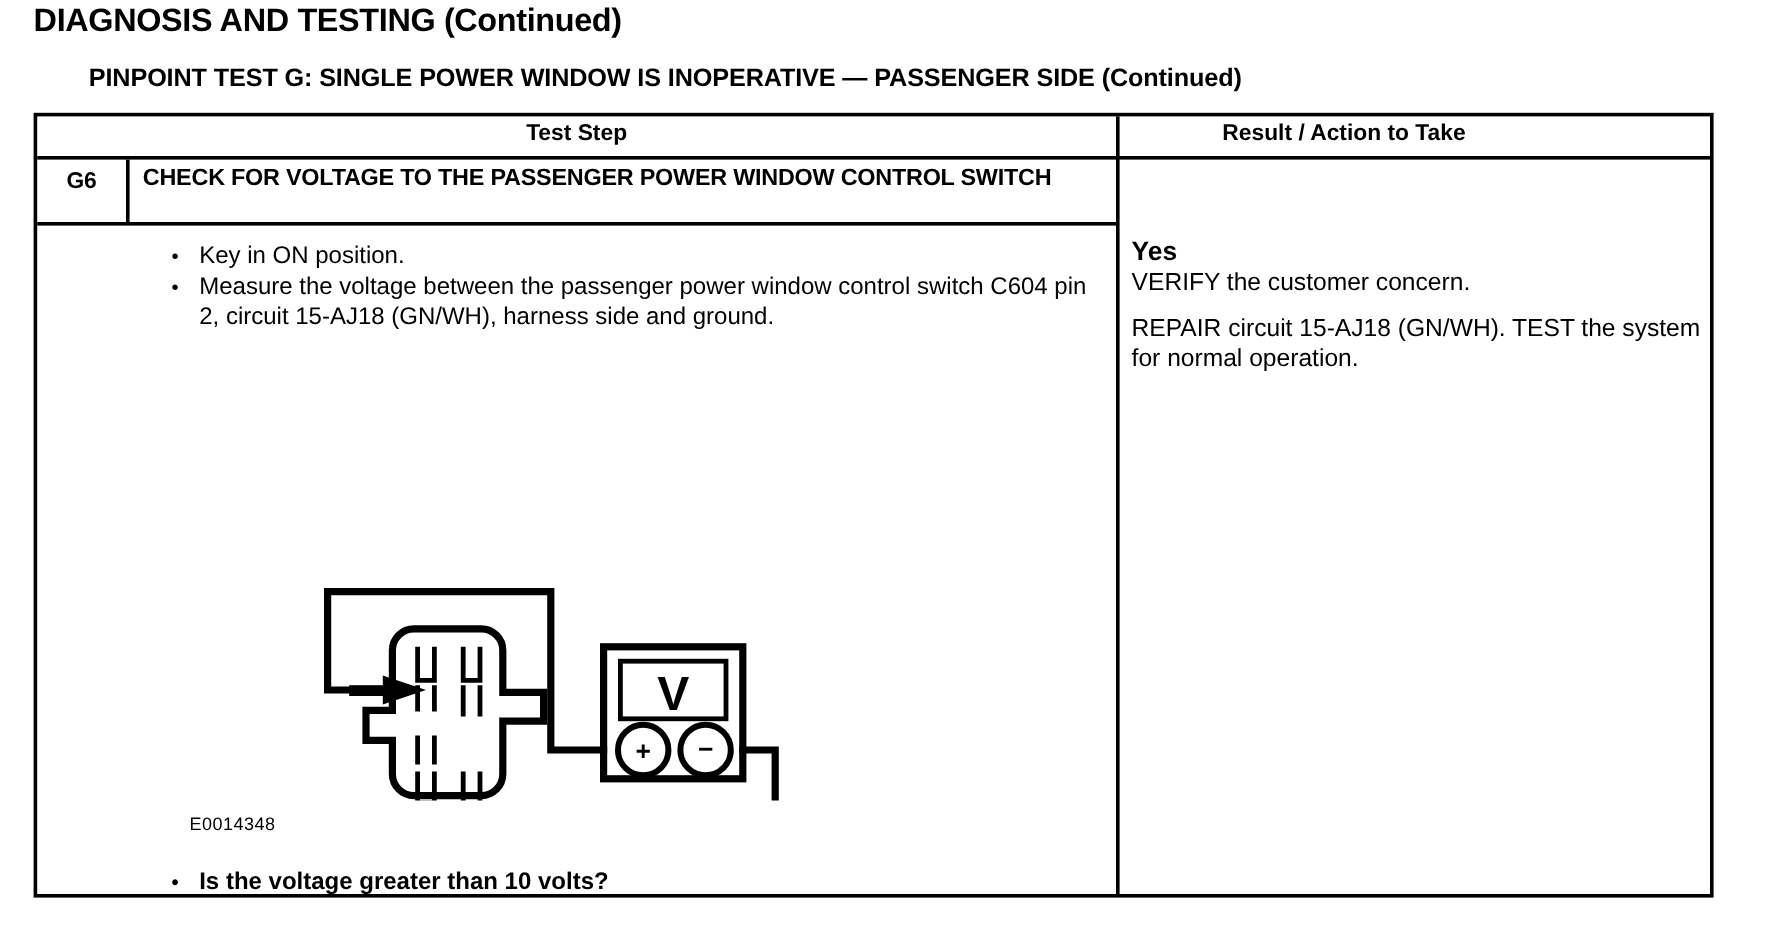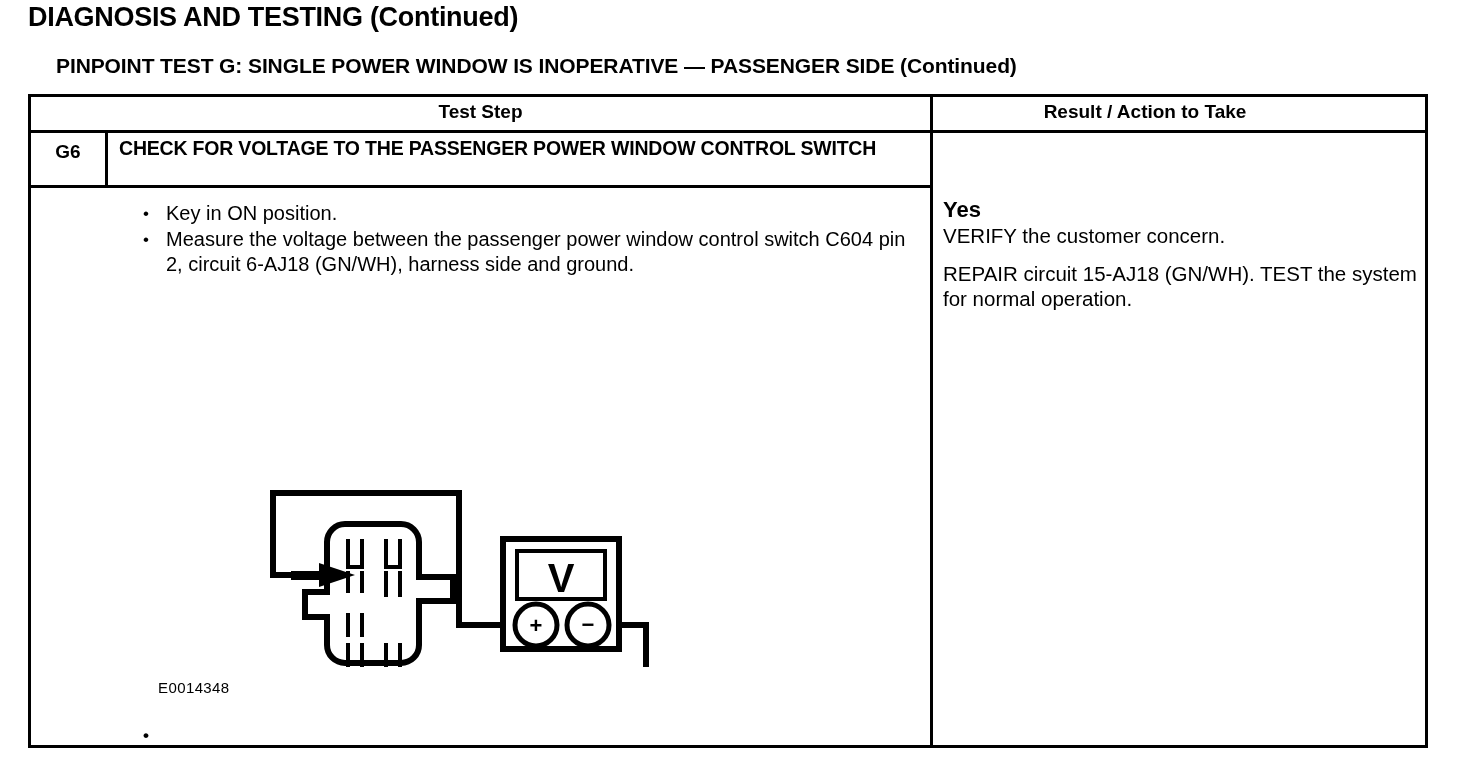--- a/index.html
+++ b/index.html
@@ -22,21 +22,21 @@
     left: 28px;
     top: 2px;
     font-size: 27px;
     font-weight: bold;
     letter-spacing: -0.3px;
     white-space: nowrap;
     text-align: center;
   }
   .section-subtitle {
     position: absolute;
-    left: 56px;
+    left: 74px;
     top: 54px;
     font-size: 21px;
     font-weight: bold;
     letter-spacing: -0.1px;
     white-space: nowrap;
   }
 
   
   .test-table {
     position: absolute;
@@ -65,21 +65,21 @@
     border-bottom: 3px solid #000;
   }
   .header-cell {
     position: absolute;
     top: 4px;
     font-size: 19px;
     font-weight: bold;
     text-align: center;
   }
   .header-cell.left  { left: 0;    width: 899px; }
-  .header-cell.right { left: 901px; width: 426px; }
+  .header-cell.right { left: 876px; width: 426px; }
 
   
   .step-band {
     position: absolute;
     left: 0;
     top: 36px;
     width: 899px;
     height: 55px;
     box-sizing: border-box;
     border-bottom: 3px solid #000;
@@ -204,21 +204,21 @@
     <div class="step-title">CHECK FOR VOLTAGE TO THE PASSENGER POWER WINDOW CONTROL SWITCH</div>
   </div>
 
   <div class="bullet-list">
     <div class="bullet-item">
       <span class="dot">•</span>
       <span>Key in ON position.</span>
     </div>
     <div class="bullet-item">
       <span class="dot">•</span>
-      <span>Measure the voltage between the passenger power window control switch C604 pin 2, circuit 6-AJ18 (GN/WH), harness side and ground.</span>
+      <span>Measure the voltage between the passenger power window control switch C604 pin 2, circuit 15-AJ18 (GN/WH), harness side and ground.</span>
     </div>
   </div>
 
   <div class="diagram">
     <svg width="470" height="290" viewBox="0 0 470 290" xmlns="http://www.w3.org/2000/svg">
       <g fill="none" stroke="#000" stroke-width="6" stroke-linecap="square" stroke-linejoin="miter">
 
         <path d="M 112 198 L 42 198 L 42 116 L 228 116 L 228 248 L 272 248"></path>
 
         <path d="M 96 165
@@ -270,20 +270,21 @@
         <rect x="397" y="352" width="36" height="6"></rect>
         <rect x="407" y="364" width="17" height="5"></rect>
       </g>
     </svg>
   </div>
 
   <div class="figure-id">E0014348</div>
 
   <div class="final-question">
     <span class="dot">•</span>
+    <span>Is the voltage greater than 10 volts?</span>
   </div>
 
   <div class="result-block">
     <div class="result-answer">Yes</div>
     <div class="result-action">VERIFY the customer concern.</div>
     <div class="result-action">REPAIR circuit 15-AJ18 (GN/WH). TEST the system for normal operation.</div>
   </div>
 
 </div>
 

